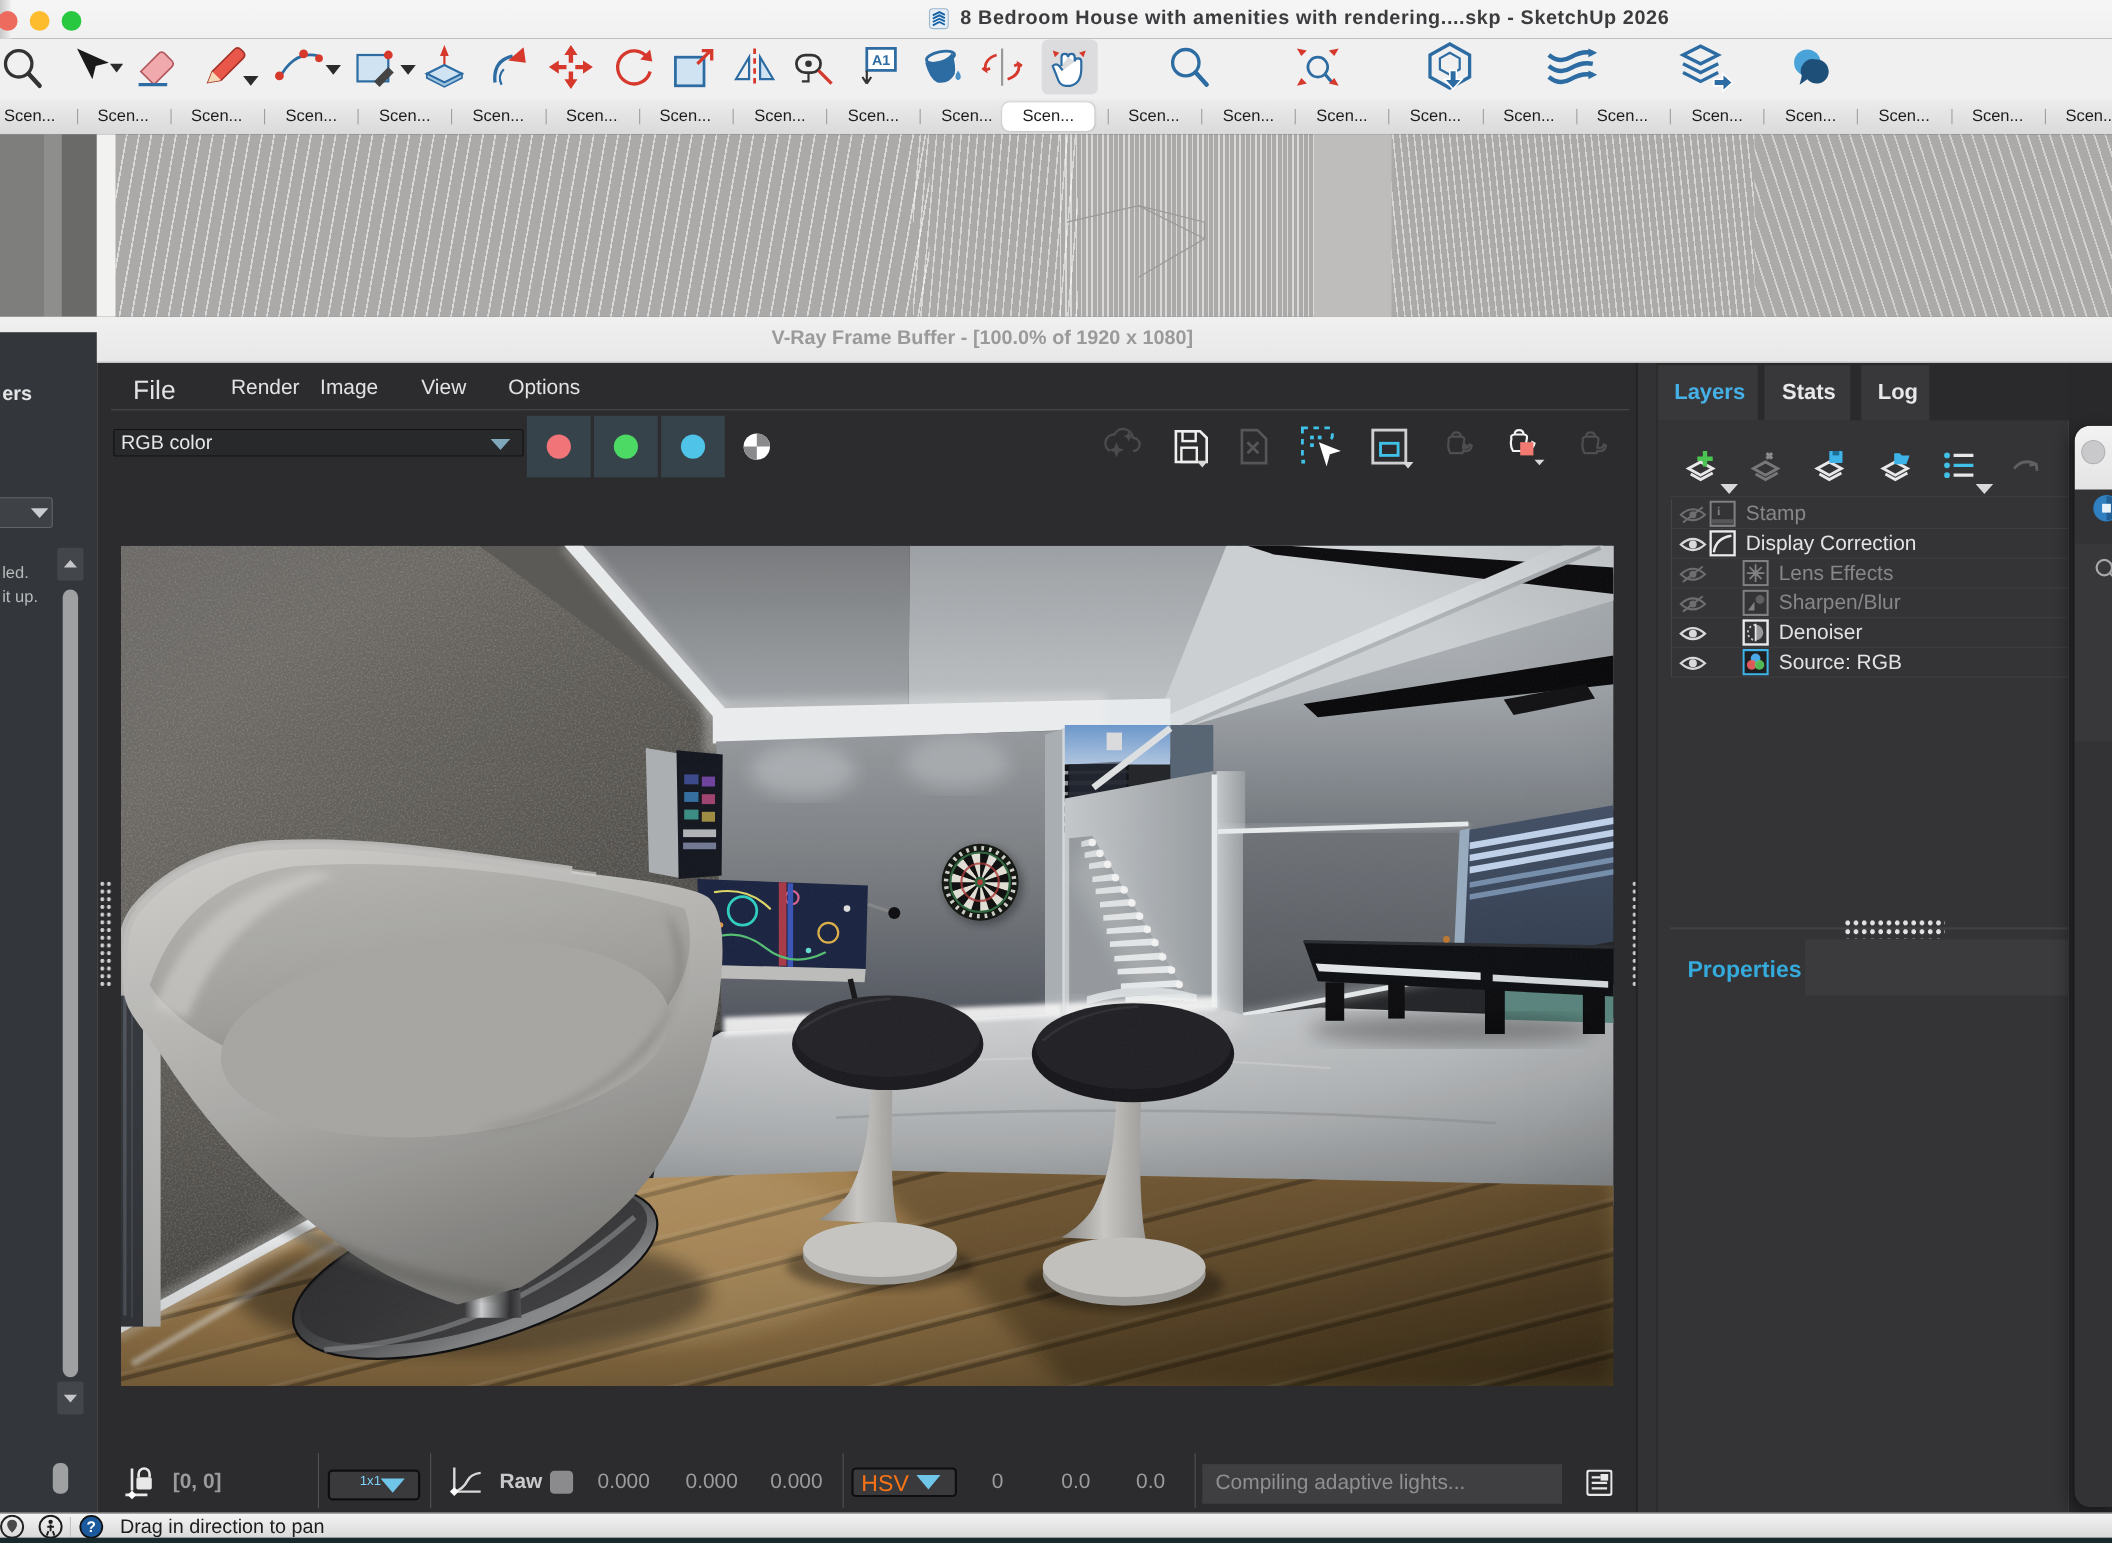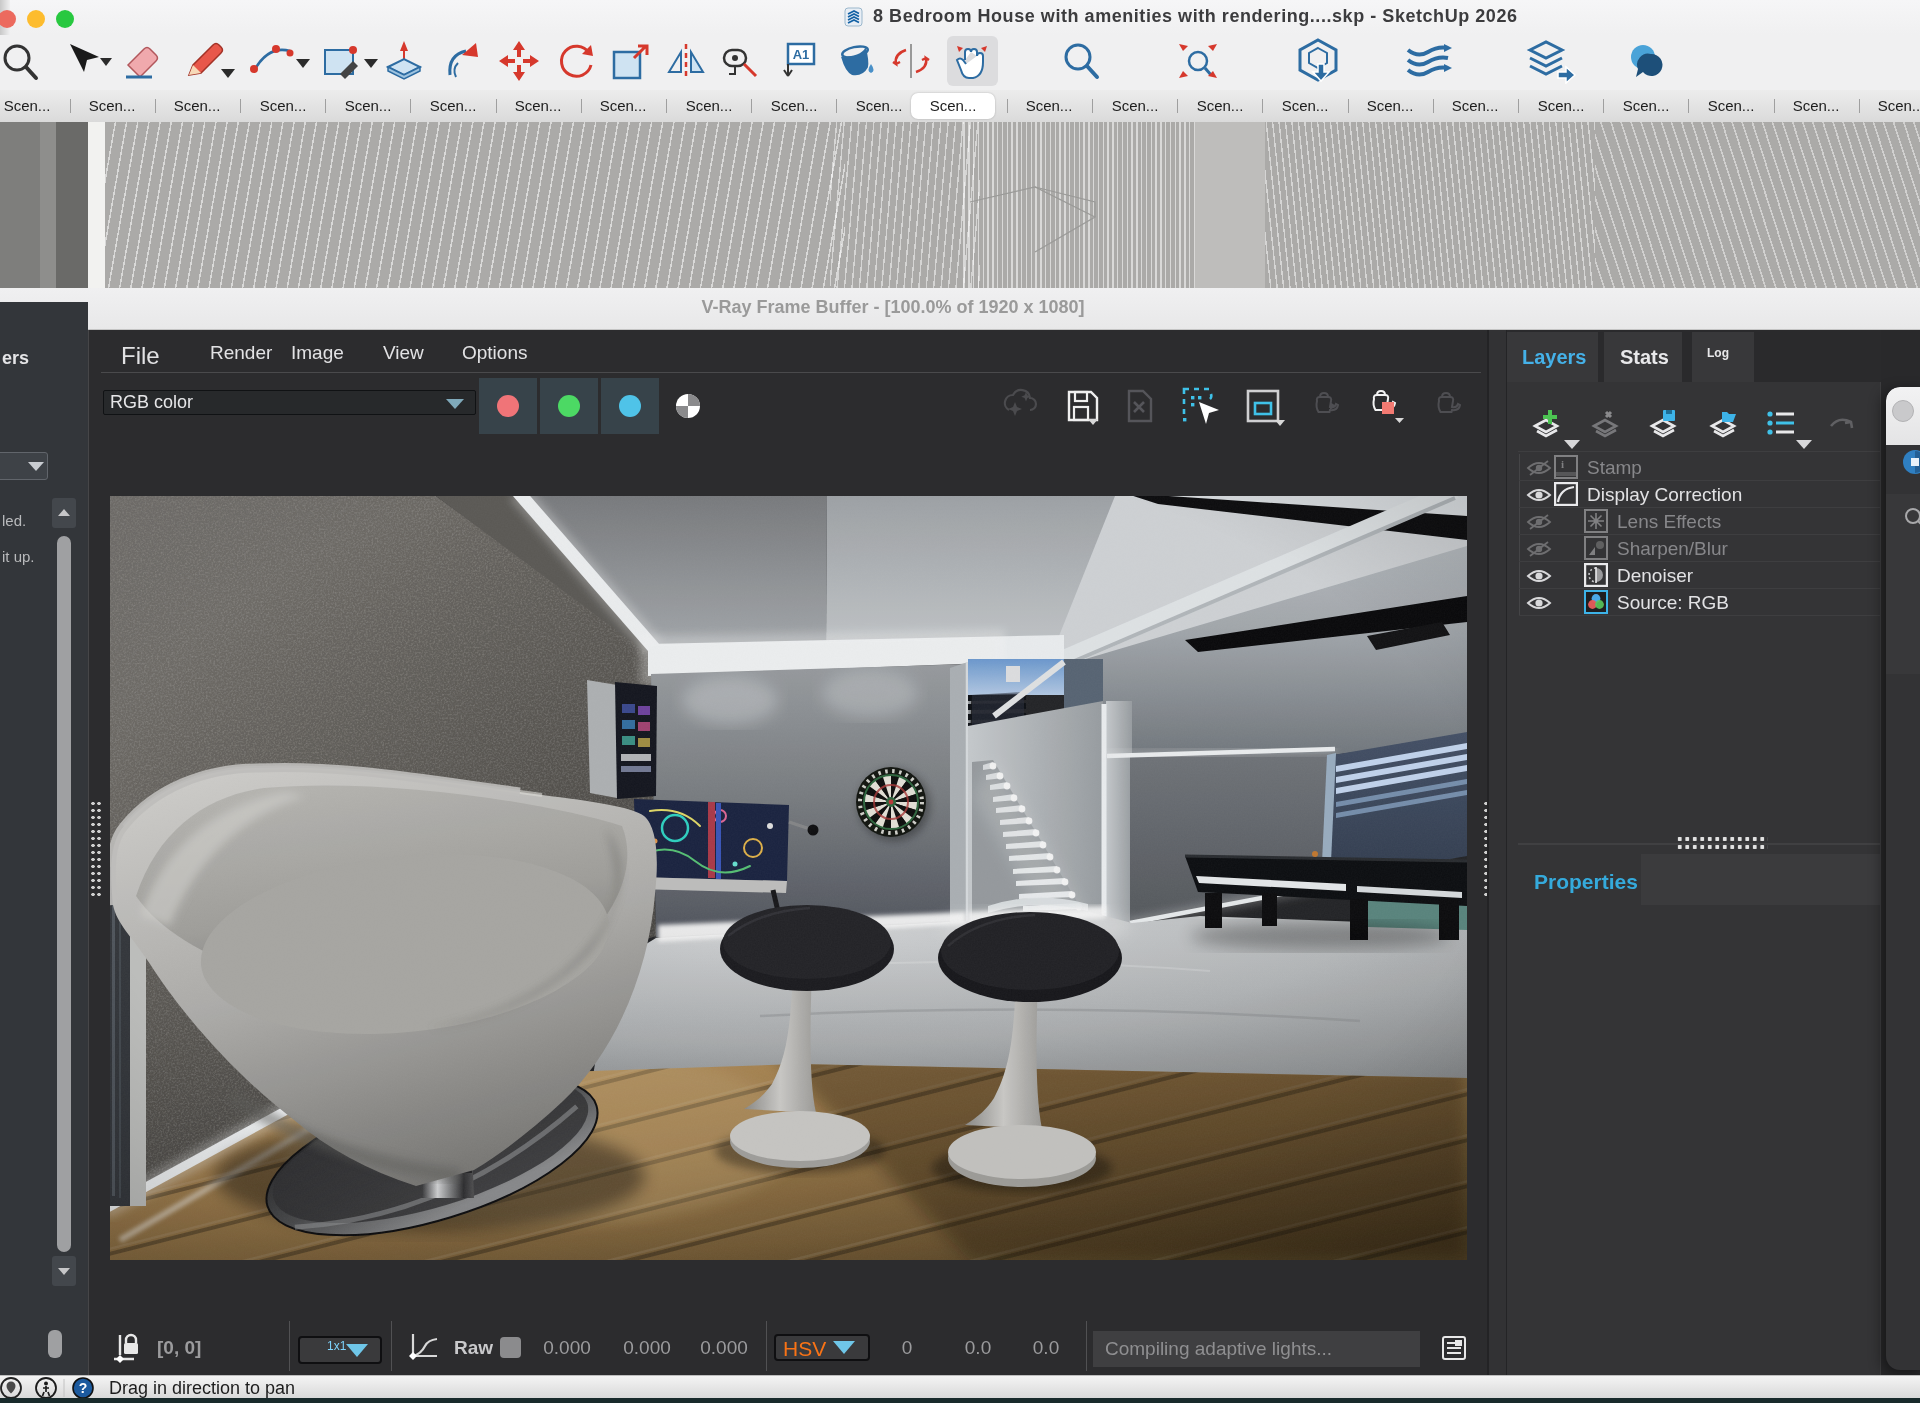--- a/index.html
+++ b/index.html
@@ -221,21 +221,21 @@
 
   <div class="abs" id="vfbtitle" style="left:0;top:288px;width:1920px;height:42px;background:linear-gradient(#f0f0f1,#e8e8e9);border-bottom:1px solid #c4c4c4;">
     <div style="width:1786px;text-align:center;font-size:18px;font-weight:bold;color:#9a9a9a;padding-top:9px;">V-Ray Frame Buffer - [100.0% of 1920 x 1080]</div>
   </div>
 
   <div class="abs" id="lefttray" style="left:0;top:302px;width:88px;height:1073px;background:#33363a;overflow:hidden;">
     <div class="abs" style="left:2px;top:46px;font-size:18px;font-weight:bold;color:#e4e4e6;">ers</div>
     <div class="abs" style="left:-30px;top:150px;width:78px;height:28px;background:#3e4247;border:1px solid #61656b;border-radius:3px;"></div>
     <div class="abs" style="left:28px;top:160px;width:0;height:0;border-left:8px solid transparent;border-right:8px solid transparent;border-top:9px solid #c9ccd1;"></div>
     <div class="abs" style="left:2px;top:210px;font-size:15px;color:#b9babc;">led.</div>
-    <div class="abs" style="left:2px;top:232px;font-size:15px;color:#b9babc;margin-top:14px;">it up.</div>
+    <div class="abs" style="left:2px;top:232px;font-size:15px;color:#b9babc;">it up.</div>
     <div class="abs" style="left:52px;top:196px;width:24px;height:30px;background:#43474c;border-radius:3px;"></div>
     <div class="abs" style="left:58px;top:207px;width:0;height:0;border-left:6px solid transparent;border-right:6px solid transparent;border-bottom:7px solid #c6c6c8;"></div>
     <div class="abs" style="left:57px;top:234px;width:14px;height:716px;background:#9fa0a2;border-radius:7px;"></div>
     <div class="abs" style="left:52px;top:954px;width:24px;height:30px;background:#43474c;border-radius:3px;"></div>
     <div class="abs" style="left:58px;top:966px;width:0;height:0;border-left:6px solid transparent;border-right:6px solid transparent;border-top:7px solid #c6c6c8;"></div>
     <div class="abs" style="left:48px;top:1028px;width:14px;height:28px;background:#9fa0a2;border-radius:6px;"></div>
   </div>
 
   <div class="abs" id="vraywin" style="left:88px;top:330px;width:1832px;height:1045px;background:#2c2c2e;border-left:1px solid #464648;overflow:hidden;">
 
@@ -362,21 +362,21 @@
     <div class="abs" style="left:1398px;top:0;width:20px;height:1045px;background:#323234;border-left:2px solid #232325;border-right:1px solid #242426;"></div>
 
     <div id="rightpanel" class="abs" style="left:1418px;top:0;width:414px;height:1045px;background:#2f2f31;">
       <div class="abs" style="left:0;top:0;width:414px;height:52px;background:#2a2a2c;"></div>
       <div class="abs" style="left:0;top:2px;width:91px;height:50px;background:#38383a;"></div>
       <div class="abs" style="left:97px;top:2px;width:78px;height:50px;background:#38383a;"></div>
       <div class="abs" style="left:185px;top:2px;width:62px;height:50px;background:#38383a;"></div>
       <div class="abs" style="left:0;top:52px;width:374px;height:993px;background:#343436;"></div>
       <div class="abs" style="left:15px;top:16px;font-size:20px;font-weight:bold;color:#45b1e8;">Layers</div>
       <div class="abs" style="left:113px;top:16px;font-size:20px;font-weight:bold;color:#e8e8ea;">Stats</div>
-      <div class="abs" style="left:200px;top:16px;font-size:12px;font-weight:bold;color:#e8e8ea;">Log</div>
+      <div class="abs" style="left:200px;top:16px;font-size:20px;font-weight:bold;color:#e8e8ea;">Log</div>
       <svg class="abs" style="left:25px;top:78px;" width="30" height="32" viewBox="0 0 30 32">
           <g fill="none" stroke="#e8e8ea" stroke-width="2.6">
           <path d="M3 18 L14 12 L25 18 L14 24 Z"></path>
           <path d="M5 23 L14 28 L25 22"></path>
         </g>
           <path d="M20 2 v5 h5 v4 h-5 v5 h-4 v-5 h-5 v-4 h5 v-5 z" fill="#4cc452"></path>
         </svg>
       <svg class="abs" style="left:84px;top:78px;" width="30" height="32" viewBox="0 0 30 32">
           <g fill="none" stroke="#77777a" stroke-width="2.6">
           <path d="M3 18 L14 12 L25 18 L14 24 Z"></path>

